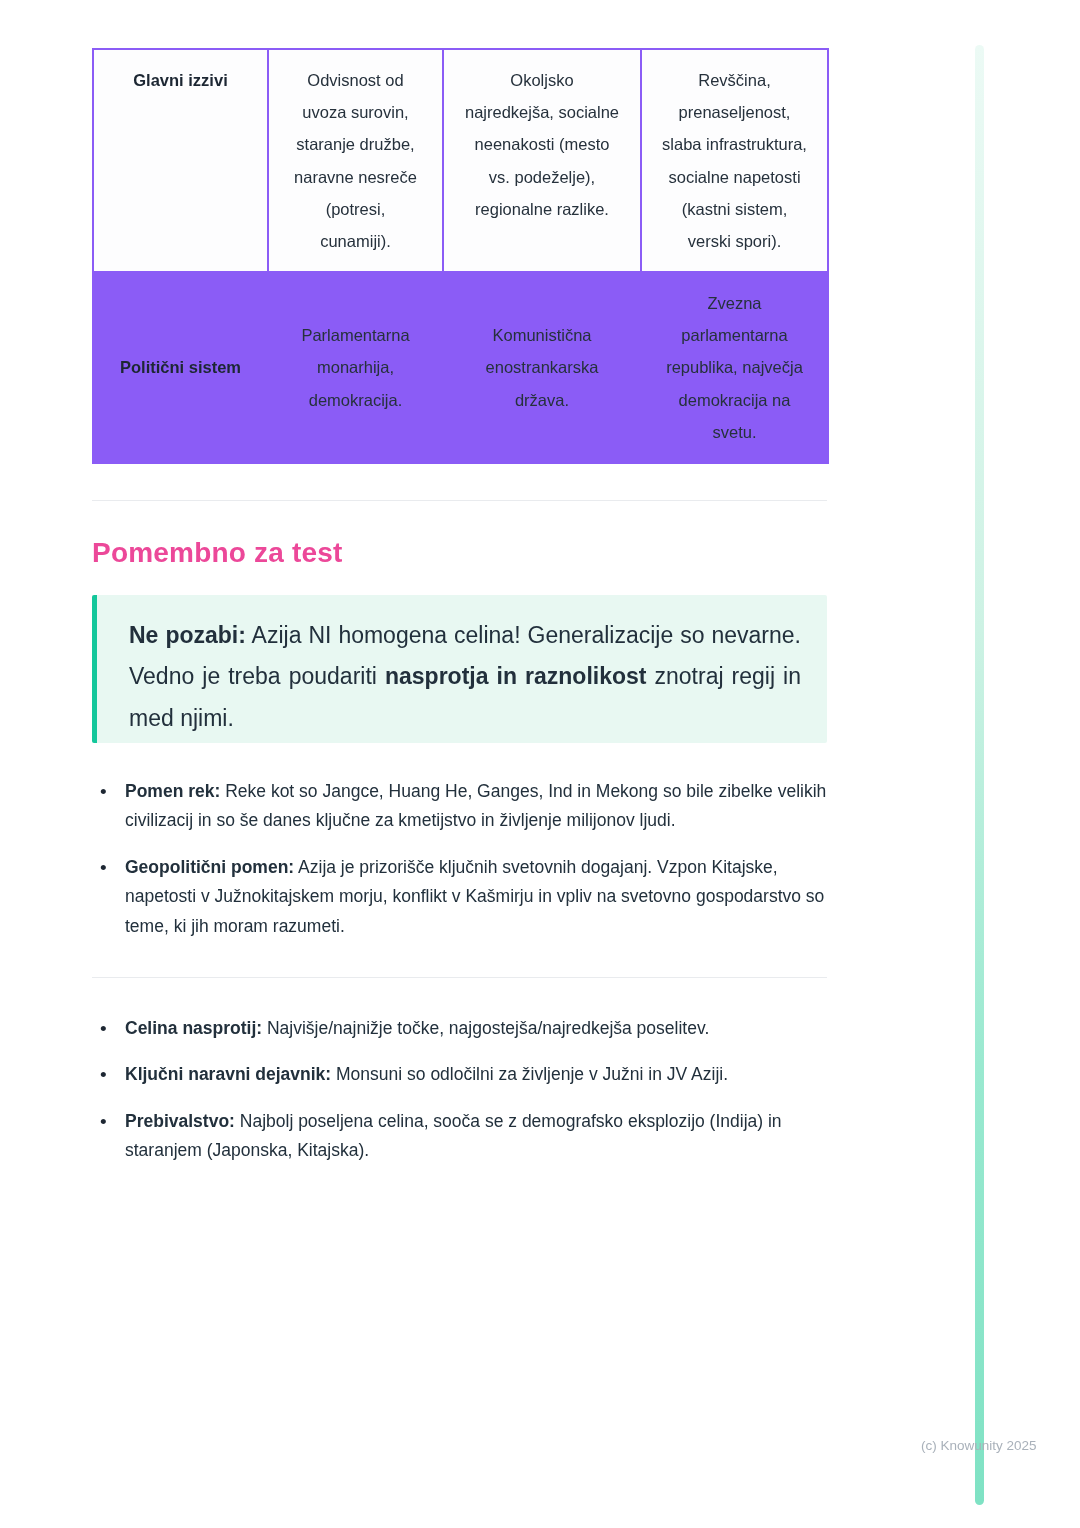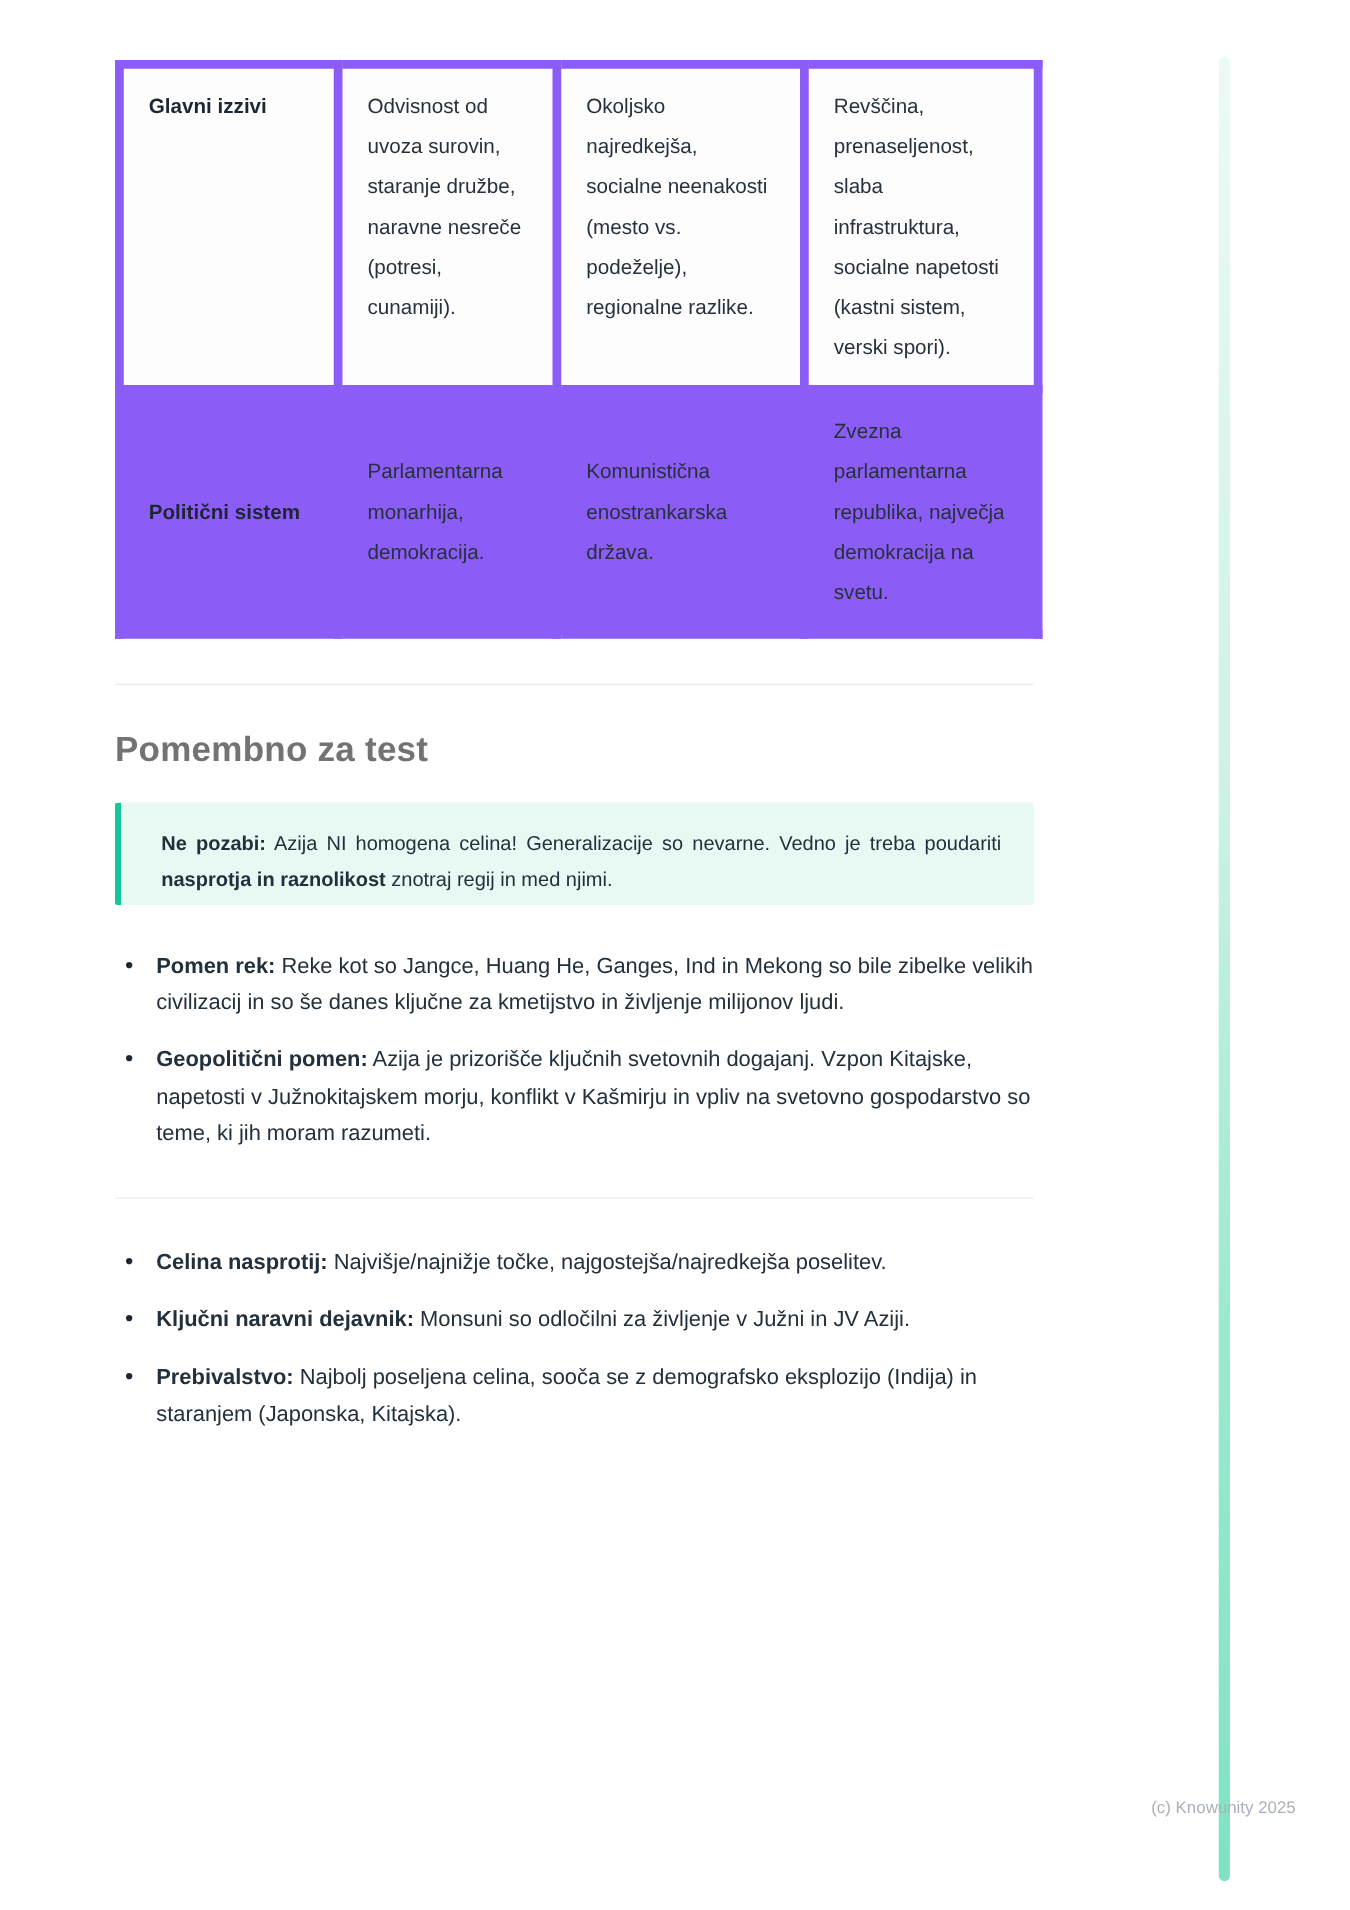--- a/index.html
+++ b/index.html
@@ -20,55 +20,56 @@
 
   
   table.info-table {
     border-collapse: collapse;
     width: 735px;
     font-size: 16.5px;
     color: #26313c;
     table-layout: fixed;
   }
   table.info-table td {
-    border: 7px solid #8b5cf6;
+    border: 2px solid #8b5cf6;
     padding: 14px 20px;
     line-height: 1.95;
     vertical-align: top;
     background: #fdfdfe;
+    text-align: center;
   }
   table.info-table tr.row-politics td {
     vertical-align: middle;
     background: #8b5cf6;
   }
   td.row-label { font-weight: 700; color: #1d2733; }
 
   
   .divider {
     height: 1px;
     background: #e9ebee;
     margin: 36px 0;
   }
 
   
   h2.section-heading {
     font-size: 28px;
     font-weight: 800;
-    color: #737373;
+    color: #ec4899;
     letter-spacing: 0.2px;
     margin: 18px 0 26px 0;
   }
 
   
   .callout {
     border-left: 5px solid #14c79b;
     background: #e8f8f2;
     border-radius: 2px;
     padding: 20px 26px 4px 32px;
-    font-size: 16px;
+    font-size: 23px;
     line-height: 1.8;
     text-align: justify;
     color: #22303c;
     margin-bottom: 34px;
   }
   .callout b { font-weight: 700; }
 
   
   .bullet-list { margin-bottom: 8px; }
   .bullet {

